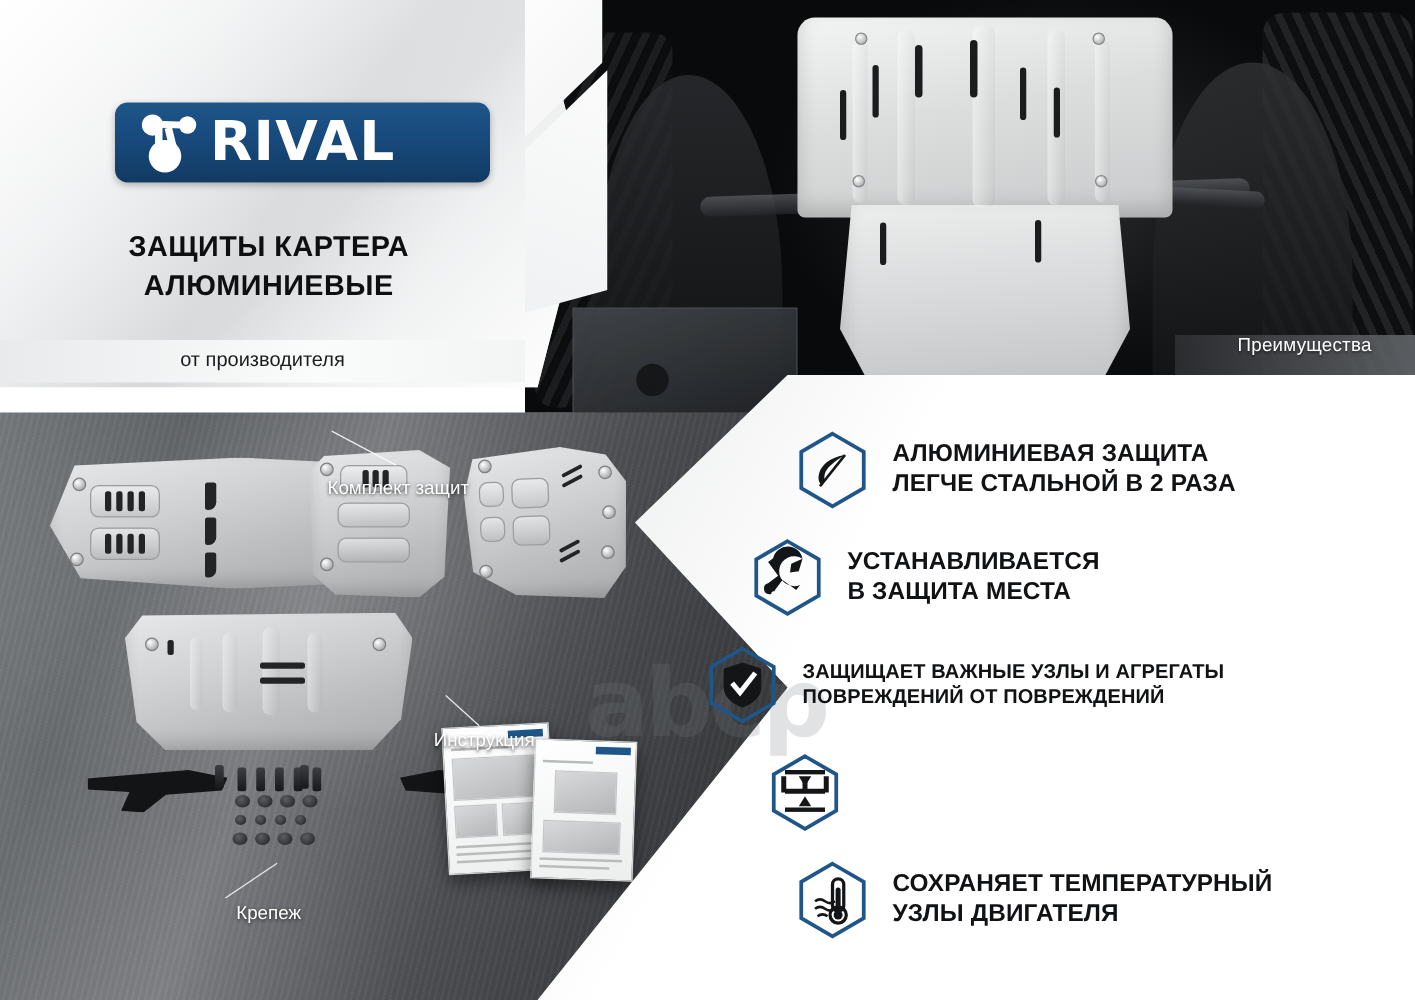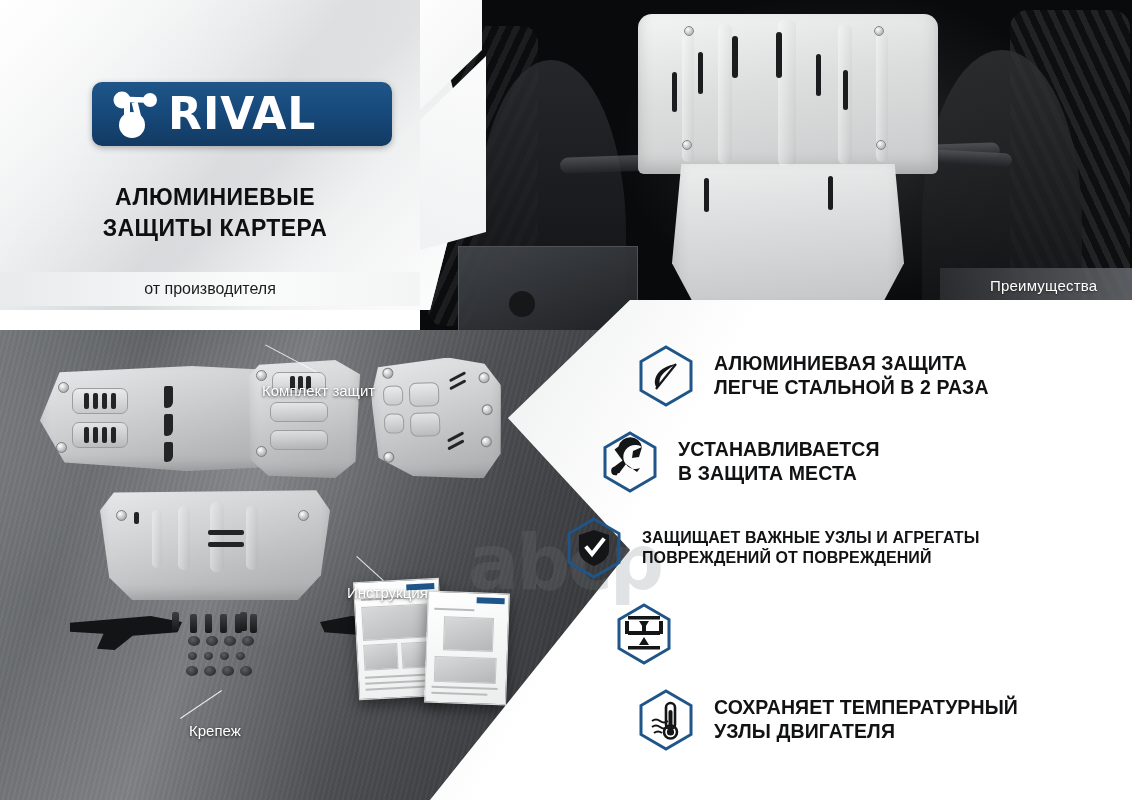--- a/index.html
+++ b/index.html
@@ -96,21 +96,21 @@
   .pt-bolt {
     position:absolute; width:10px; height:10px; border-radius:50%;
     background:radial-gradient(circle at 35% 32%,#fdfdfd,#9a9c9e);
     border:1px solid #85888b;
   }
 
   
   .adv-tag {
     position:absolute; right:0; top:268px; width:192px; height:34px;
     background:linear-gradient(90deg,rgba(60,62,65,.55),rgba(96,99,103,.92));
-    display:flex; align-items:center;
+    display:flex; align-items:flex-start;
   }
   .adv-tag span {
     color:#fff; font-size:15px; padding-left:50px; letter-spacing:.2px;
     text-shadow:0 1px 2px rgba(0,0,0,.5);
   }
 
   
   .head-wedge {
     position:absolute; left:0; top:0; width:470px; height:330px;
     background:
@@ -438,22 +438,22 @@
       <circle cx="42" cy="13" r="7" fill="#ffffff"></circle>
       <circle cx="24" cy="38" r="13" fill="#ffffff"></circle>
       <rect x="13" y="10" width="32" height="5.5" fill="#ffffff" transform="rotate(2 29 13)"></rect>
       <rect x="16" y="16" width="6" height="22" fill="#ffffff"></rect>
       <rect x="26" y="15" width="6" height="20" fill="#ffffff" transform="rotate(-14 29 25)"></rect>
     </svg>
     <div class="logo-text">RIVAL</div>
   </div>
 
   <div class="head-title">
+    <div>ЗАЩИТЫ КАРТЕРА</div>
     <div>АЛЮМИНИЕВЫЕ</div>
-    <div>ЗАЩИТЫ КАРТЕРА</div>
   </div>
 
   <div class="head-sub-bar">
     <span>от производителя</span>
   </div>
 
   <div class="feat-panel"></div>
   <div class="feat-shade"></div>
   <div class="wedge-tip"></div>
   <div class="wedge-tip2"></div>

